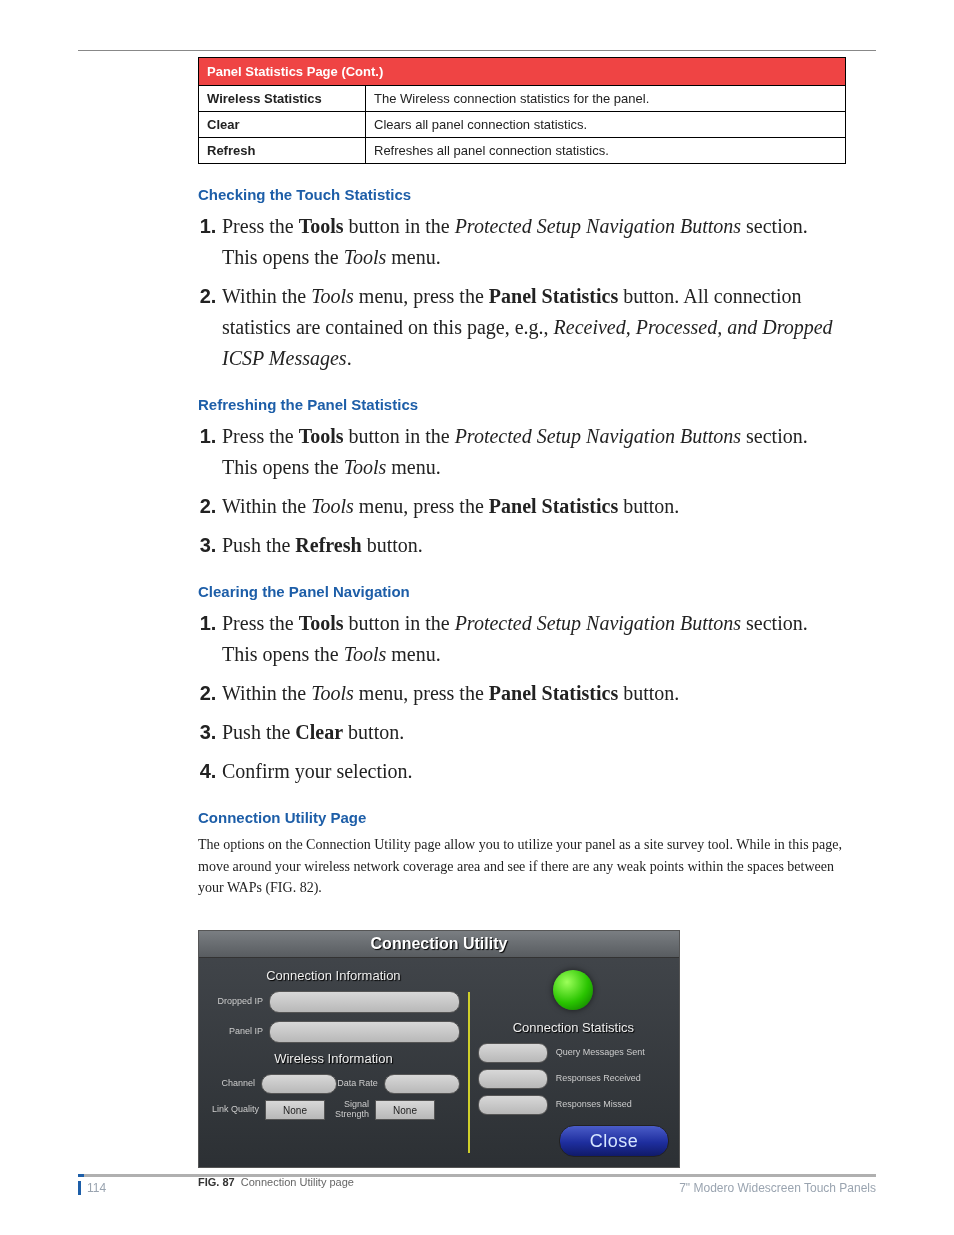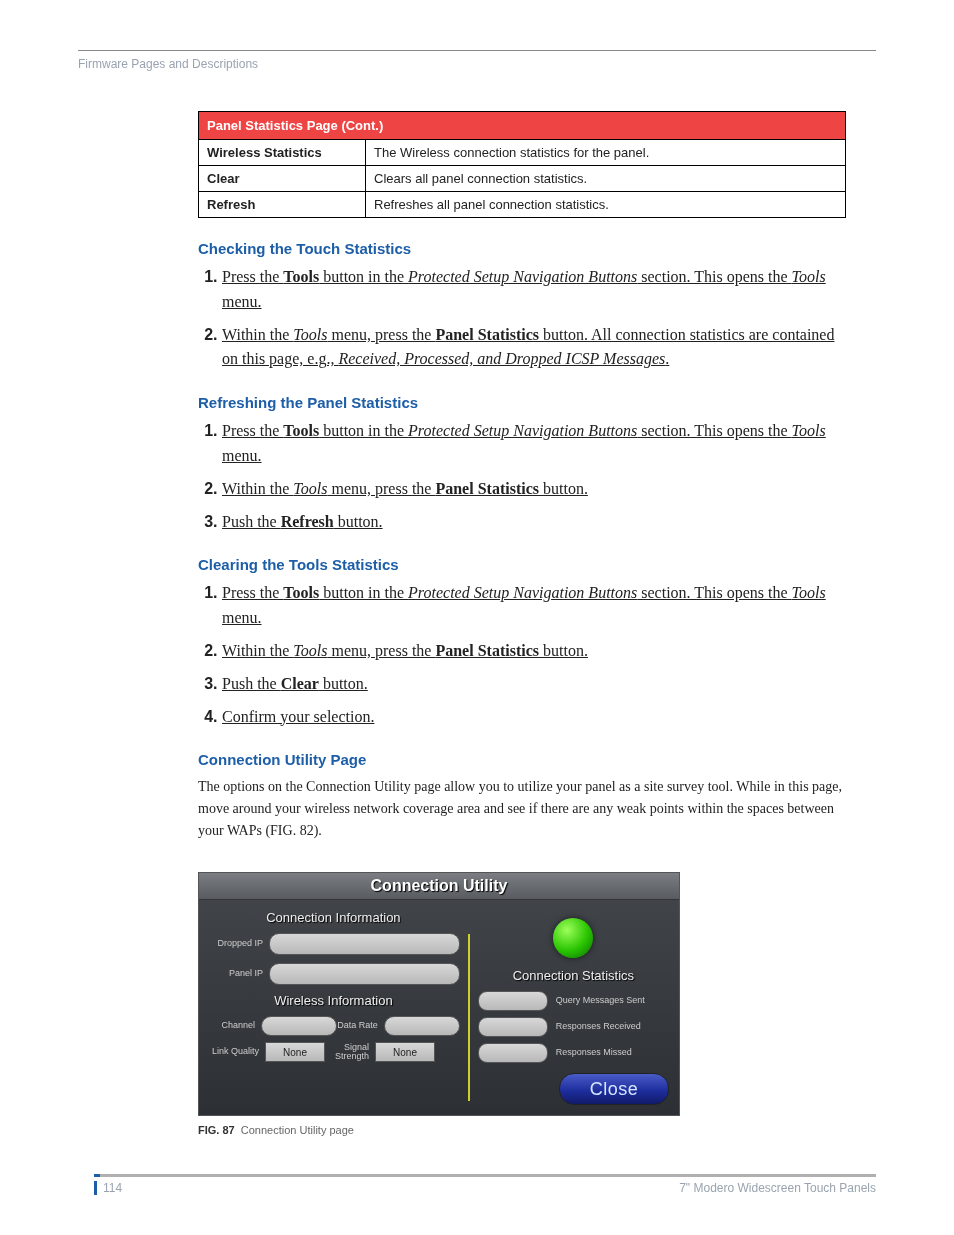--- a/index.html
+++ b/index.html
@@ -59,24 +59,23 @@
     font-weight: 600;
     font-size: 15px;
     margin-top: 22px;
     margin-bottom: 8px;
   }
   ol.steps {
     padding-left: 24px;
     margin: 6px 0 0 0;
   }
   ol.steps li {
-    font-size: 16px;
+    font-size: 20px;
     line-height: 1.55;
     margin-bottom: 8px;
-    text-decoration: underline;
   }
   ol.steps li::marker {
     font-family: Arial, Helvetica, sans-serif;
     font-weight: bold;
   }
   .body-p {
     font-size: 14px;
     line-height: 1.55;
     margin: 6px 0 14px 0;
   }
@@ -106,21 +105,21 @@
     display: flex;
     position: relative;
   }
   .cu-left {
     width: 56%;
     padding: 6px 8px 10px 8px;
     box-sizing: border-box;
   }
   .cu-right {
     width: 44%;
-    padding: 12px 10px 10px 10px;
+    padding: 6px 10px 10px 10px;
     box-sizing: border-box;
   }
   .cu-divider {
     position: absolute;
     left: 56%;
     top: 34px;
     bottom: 14px;
     width: 2px;
     background: #cfcf2a;
   }
@@ -218,21 +217,21 @@
   .fig-caption {
     font-family: Arial, Helvetica, sans-serif;
     font-size: 11px;
     color: #666;
     margin-top: 8px;
   }
   .fig-caption .figb { font-weight: bold; color: #333; }
 
   .footer {
     position: absolute;
-    left: 94px; right: 78px;
+    left: 78px; right: 78px;
     bottom: 40px;
   }
   .footer-rule {
     height: 3px;
     background: linear-gradient(to right, #1d5ea8 0, #1d5ea8 6px, #b0b0b0 6px, #b0b0b0 100%);
     margin-bottom: 4px;
   }
   .footer-row {
     display: flex;
     justify-content: space-between;
@@ -243,21 +242,20 @@
   .footer-row .pnum {
     border-left: 3px solid #1d5ea8;
     padding-left: 6px;
   }
 </style>
 </head>
 <body>
 
 <div class="page">
   <div class="top-rule"></div>
-  <div class="header-breadcrumb">Firmware Pages and Descriptions</div>
 
   <div class="content">
     <table class="panel-stats">
       <tbody>
           <tr>
             <th colspan="2">Panel Statistics Page (Cont.)</th>
           </tr>
       <tr>
         <td class="key">Wireless Statistics</td>
         <td>The Wireless connection statistics for the panel.</td>
@@ -289,21 +287,21 @@
         <span>Press the </span><span class="bold">Tools</span><span> button in the </span><span class="italic">Protected Setup Navigation Buttons</span><span> section. This opens the </span><span class="italic">Tools</span><span> menu.</span>
       </li>
       <li>
         <span>Within the </span><span class="italic">Tools</span><span> menu, press the </span><span class="bold">Panel Statistics</span><span> button.</span>
       </li>
       <li>
         <span>Push the </span><span class="bold">Refresh</span><span> button.</span>
       </li>
     </ol>
 
-    <div class="section-heading">Clearing the Tools Statistics</div>
+    <div class="section-heading">Clearing the Panel Navigation</div>
     <ol class="steps">
       <li>
         <span>Press the </span><span class="bold">Tools</span><span> button in the </span><span class="italic">Protected Setup Navigation Buttons</span><span> section. This opens the </span><span class="italic">Tools</span><span> menu.</span>
       </li>
       <li>
         <span>Within the </span><span class="italic">Tools</span><span> menu, press the </span><span class="bold">Panel Statistics</span><span> button.</span>
       </li>
       <li>
         <span>Push the </span><span class="bold">Clear</span><span> button.</span>
       </li>

